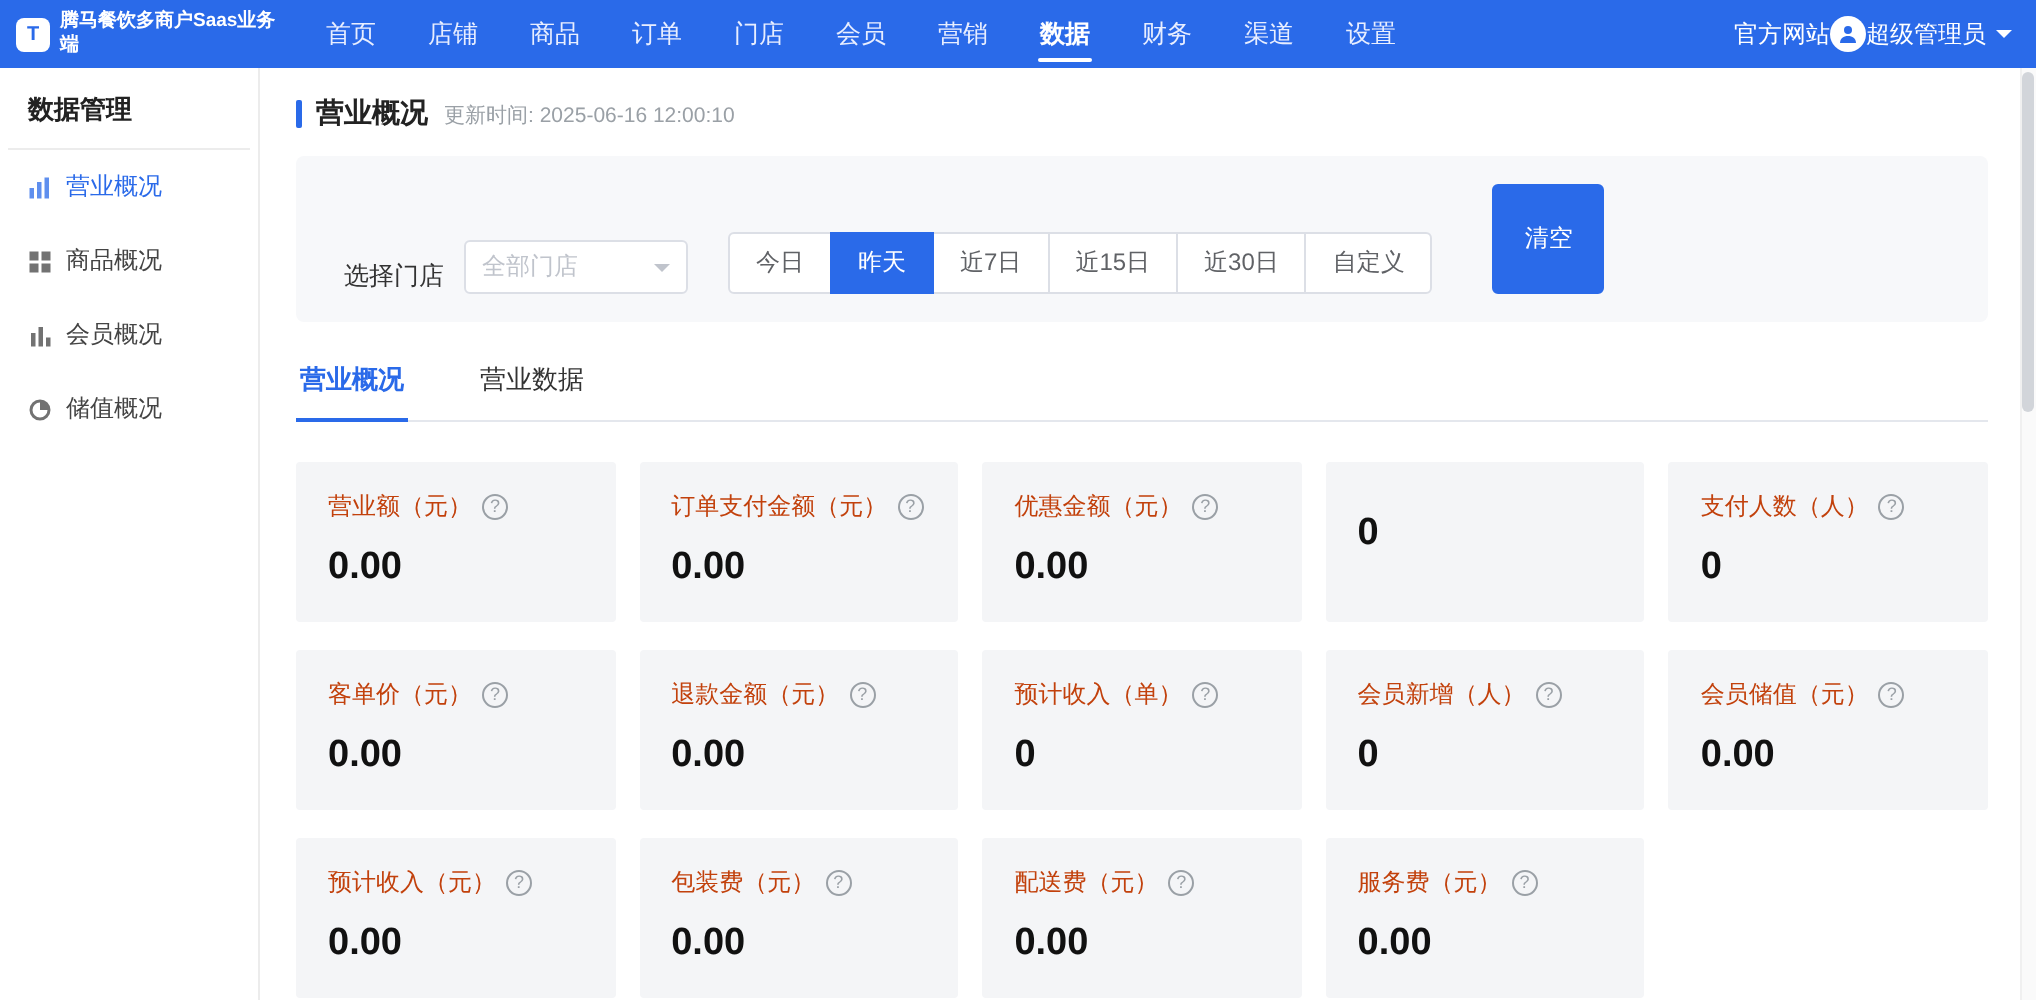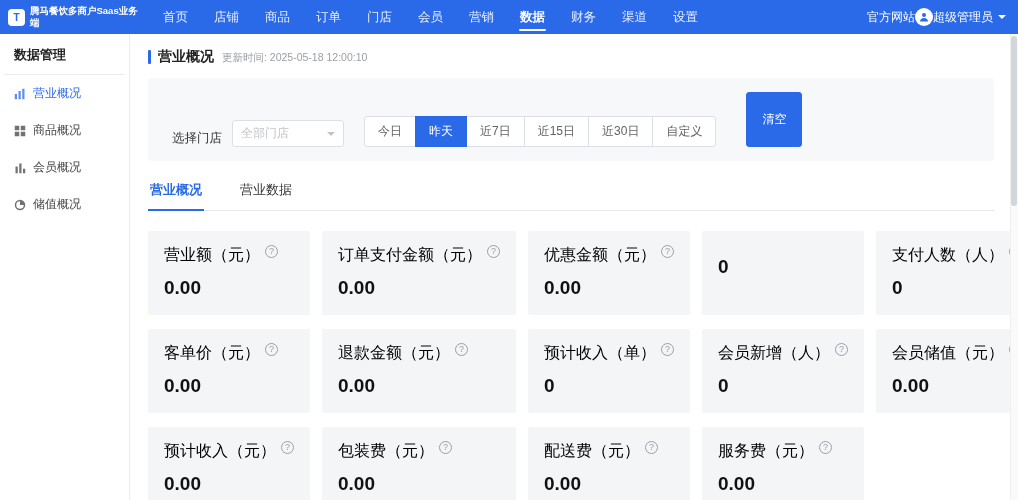--- a/index.html
+++ b/index.html
@@ -59,21 +59,21 @@
   .clear-btn { margin-left:30px; background:var(--accent); border:1px solid var(--accent); color:#fff; font-size:12px; padding:18px 15px; border-radius:3px; cursor:pointer; font-family:inherit; }
 
   
   .tabs { margin-top:16px; border-bottom:1px solid #e4e7ed; display:flex; gap:34px; }
   .tab { font-size:13px; color:#333; padding:4px 2px 10px 2px; cursor:pointer; border-bottom:2px solid transparent; margin-bottom:-1px; }
   .tab.active { color:var(--accent); border-bottom-color:var(--accent); font-weight:bold; }
 
   
   .cards { margin-top:20px; display:grid; grid-template-columns:repeat(5,1fr); gap:14px 12px; }
   .card { background:#f4f5f7; border-radius:2px; padding:14px 16px 16px 16px; min-height:78px; }
-  .card-label { font-size:16px; color:#000000; display:flex; white-space:nowrap; }
+  .card-label { font-size:12px; color:#c2410c; display:flex; align-items:center; white-space:nowrap; }
   .help-icon { width:13px; height:13px; border:1px solid #9aa0a6; border-radius:50%; color:#9aa0a6;
     font-size:9px; line-height:11px; text-align:center; margin-left:5px; flex:none; cursor:pointer; }
   .help-icon::after { content:"?"; }
   .card-value { margin-top:11px; font-size:19px; font-weight:bold; color:#111; }
 
   
   .trend-section { margin-top:24px; border-top:1px solid #ececec; padding-top:18px; }
 
   
   .scroll-track { position:absolute; right:0; top:34px; bottom:0; width:8px; background:#fafafa; border-left:1px solid #f0f0f0; }
@@ -150,21 +150,21 @@
           <path d="M8 8 L8 2 A6 6 0 0 1 14 8 Z"></path>
         </svg>
       <span>储值概况</span>
     </div>
   </div>
 
   <div class="main">
     <div class="section-head">
       <span class="blue-bar"></span>
       <span class="section-title">营业概况</span>
-      <span class="update-time">更新时间: 2025-05-18 12:00:10</span>
+      <span class="update-time">更新时间: 2025-06-16 12:00:10</span>
     </div>
 
     <div class="filter-bar">
       <span class="filter-label">选择门店</span>
       <div class="store-select">
         <span class="store-placeholder">全部门店</span>
         <span class="chevron-down"></span>
       </div>
       <div class="seg-group">
         <button class="seg-btn">今日</button>

